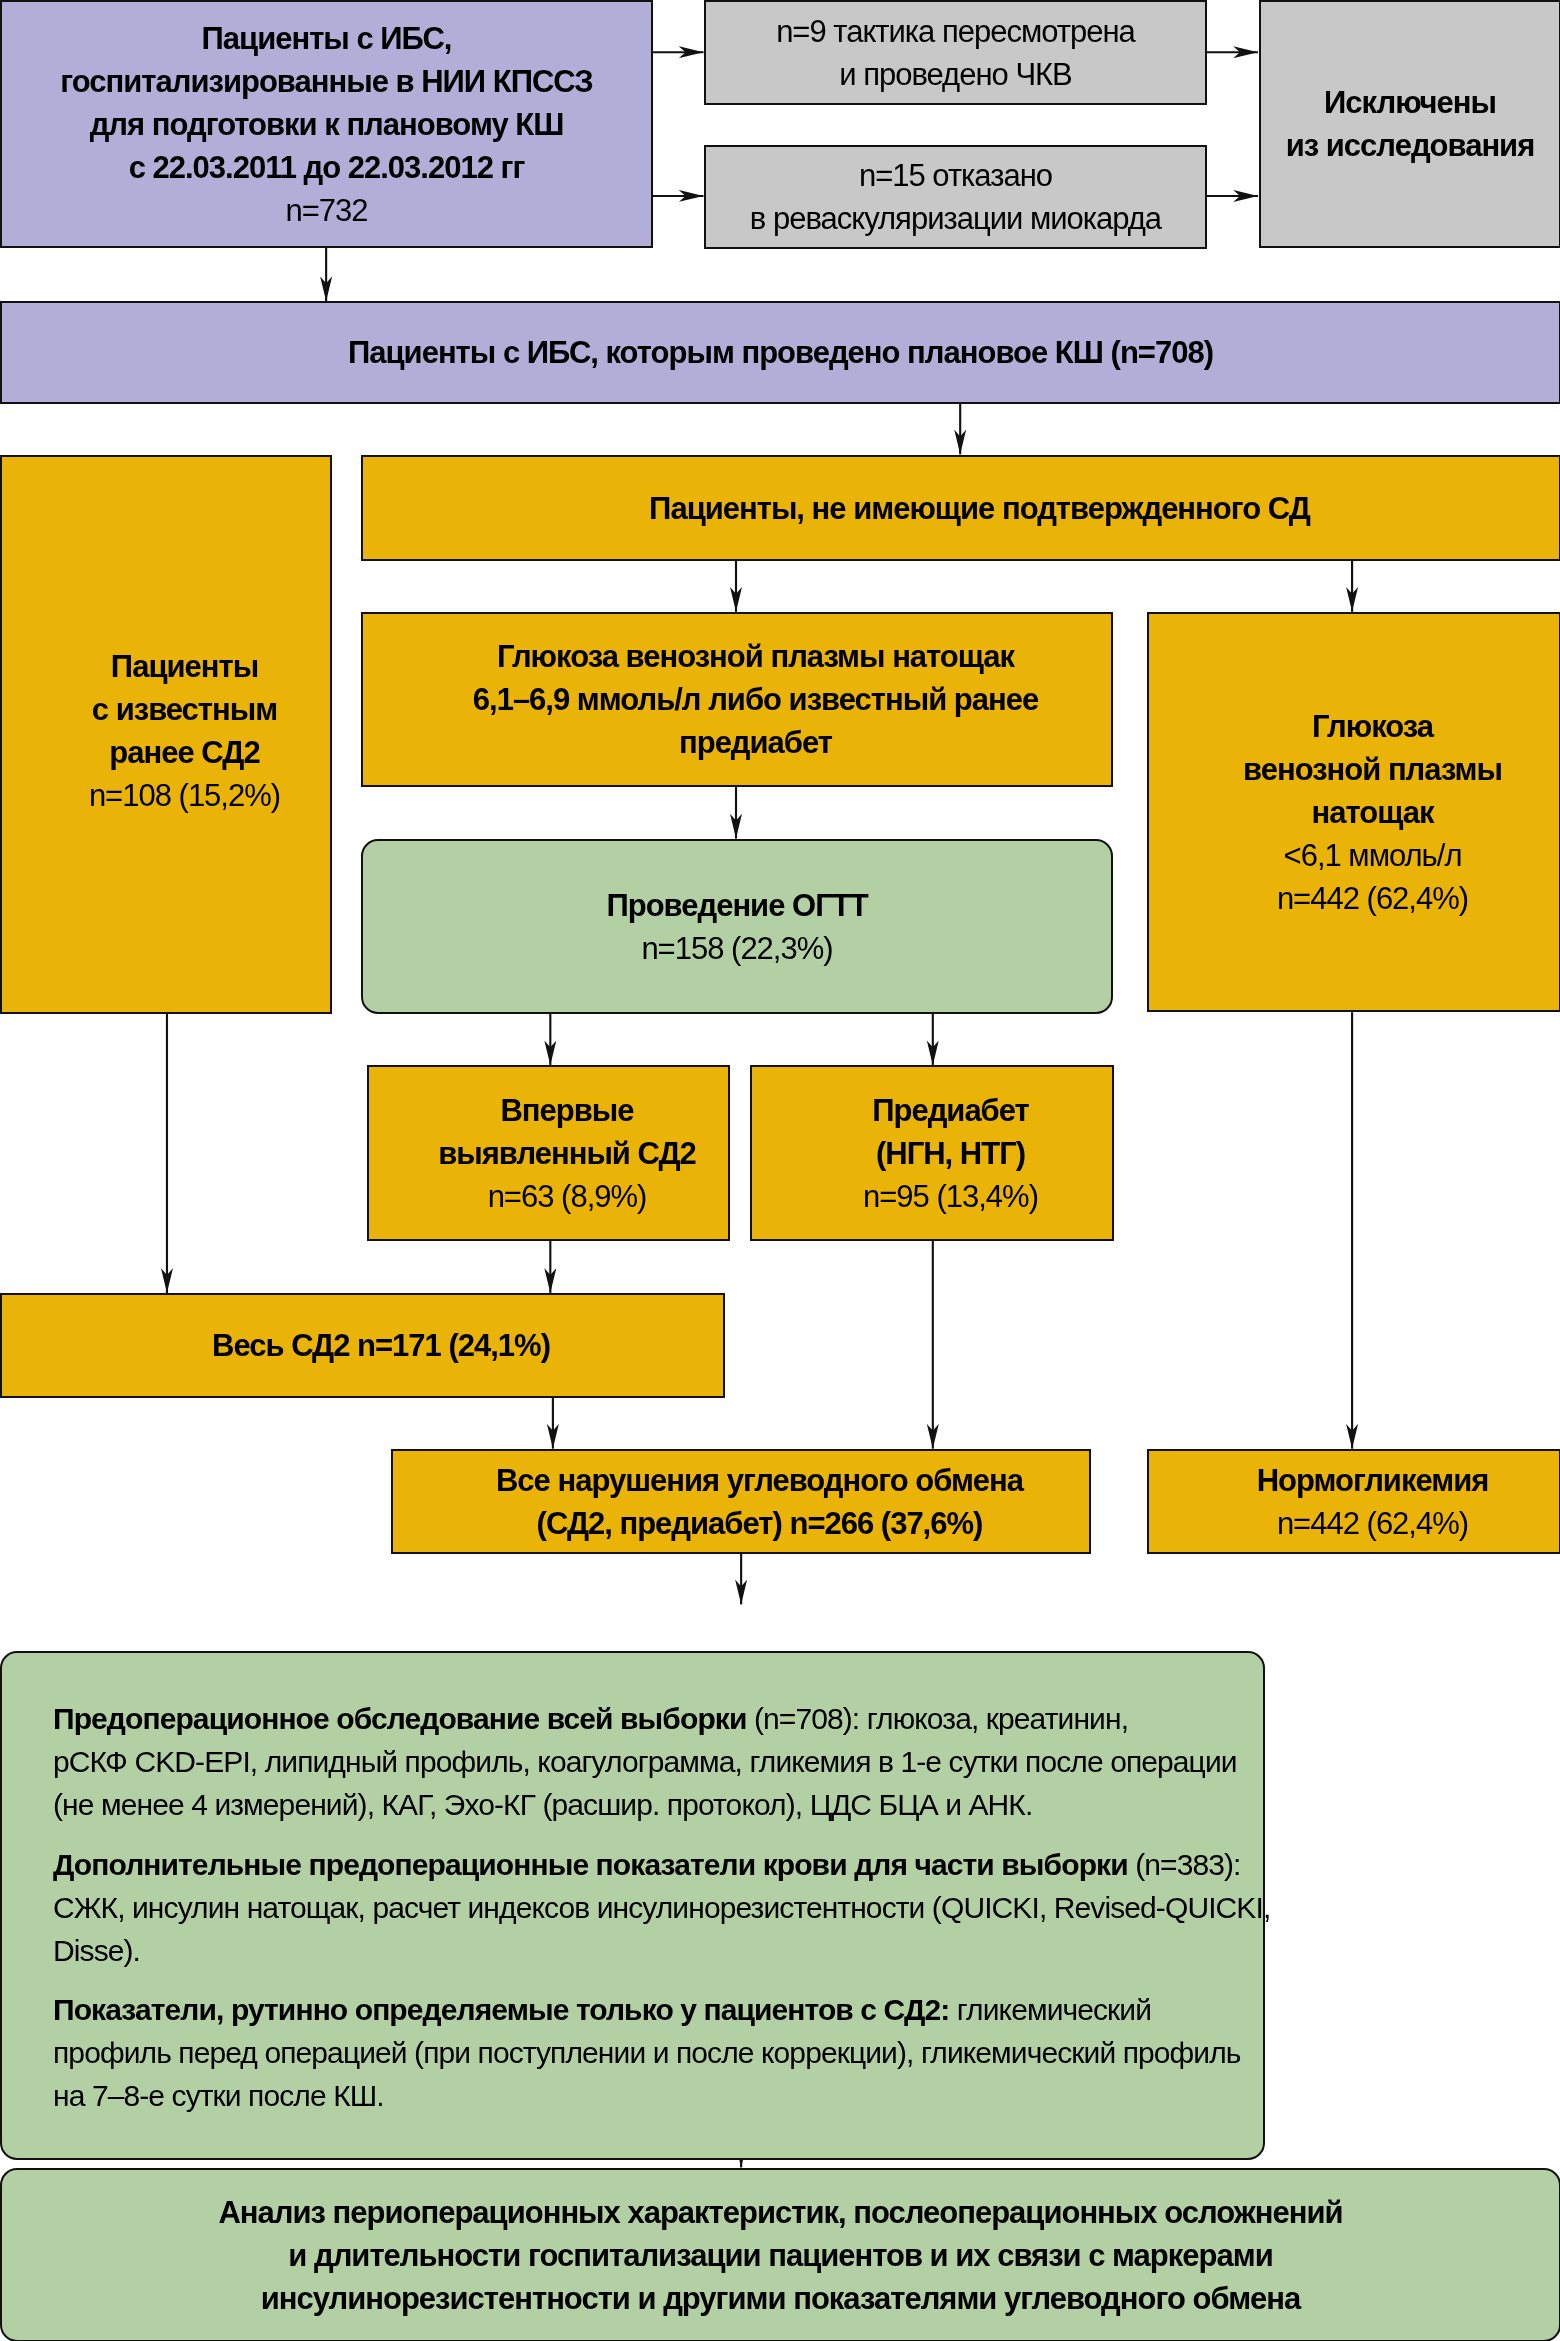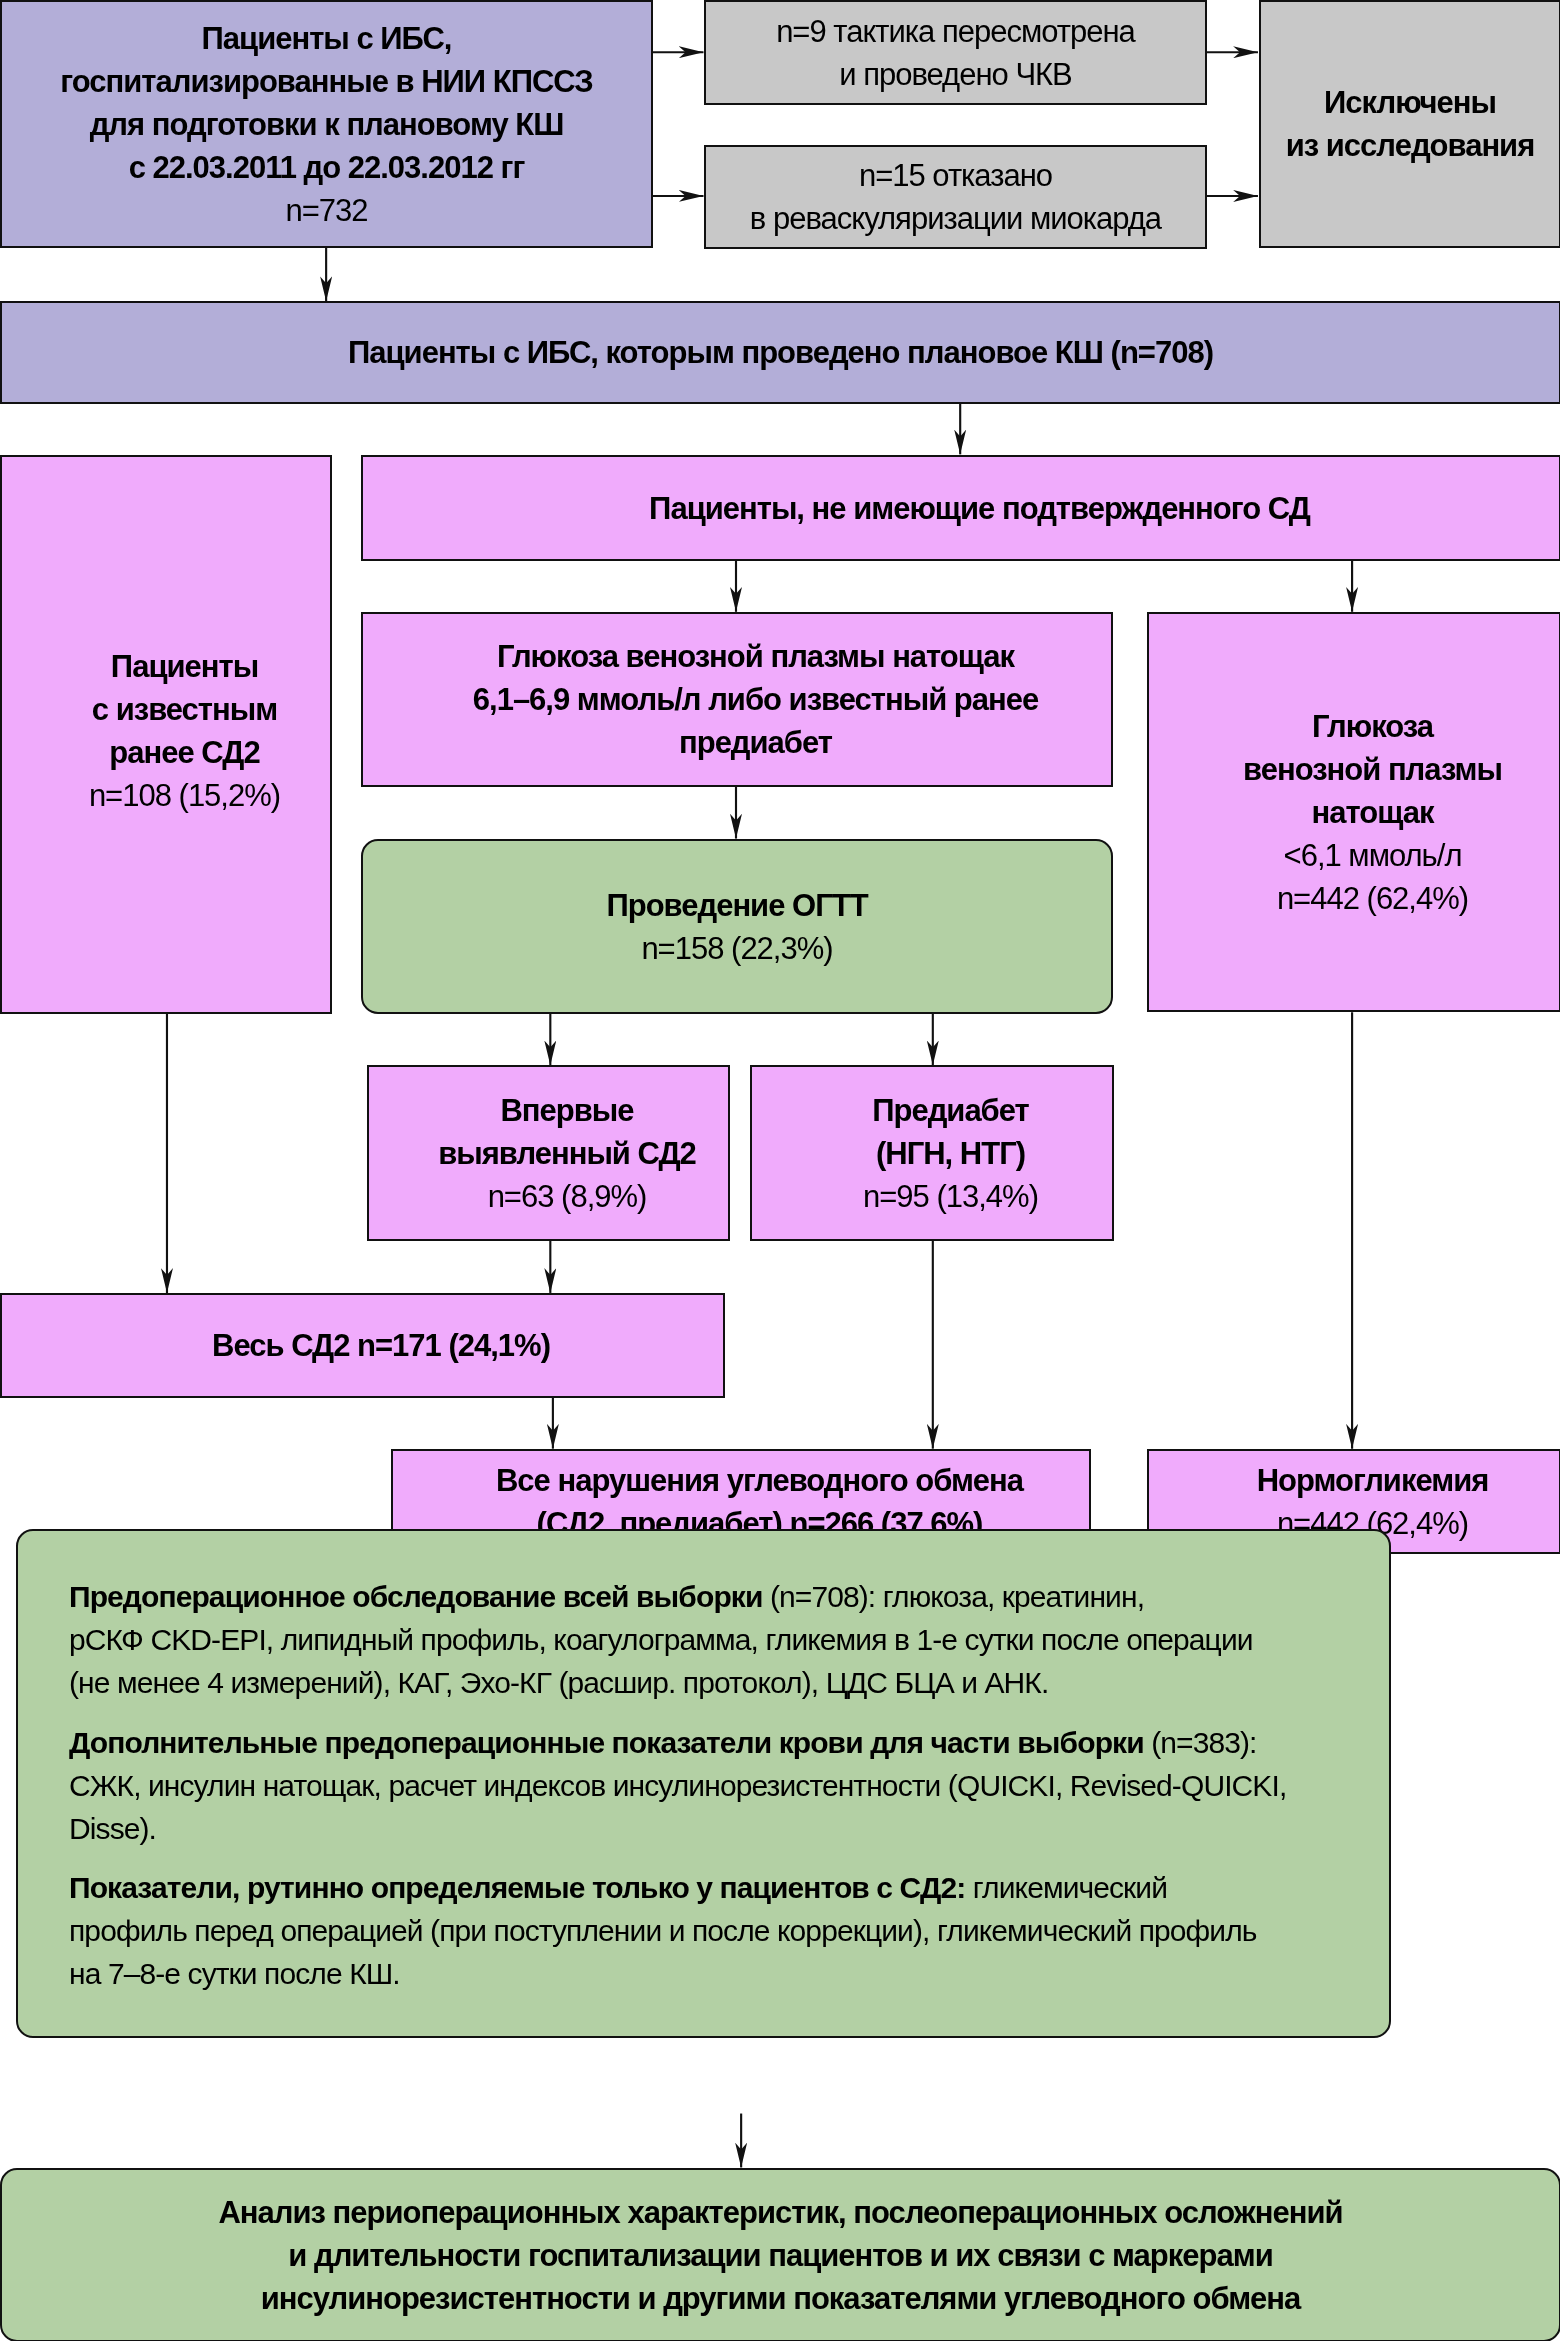--- a/index.html
+++ b/index.html
@@ -1,20 +1,20 @@
 <!DOCTYPE html>
 <html style="font-size:13.7px"><head>
 <meta charset="utf-8">
 <style>
   html, body { margin: 0; padding: 0; background: #ffffff; }
   body { width: 1561px; height: 2342px; position: relative; overflow: hidden; font-family: "Liberation Sans", sans-serif; color: #000; }
   .box { position: absolute; box-sizing: border-box; border: 2.6px solid #111; display: flex; flex-direction: column; align-items: center; justify-content: center; text-align: center; }
   .purple { background: #b3aed8; }
   .gray { background: #c8c8c8; }
-  .salmon { background: #f0abfc; padding-left: 37px; }
+  .salmon { background: #eab308; padding-left: 37px; }
   .green { background: #b3d0a4; border-radius: 17px; }
   .t { font-size: 31px; line-height: 43px; letter-spacing: -1px; white-space: nowrap; }
   .b { font-weight: bold; }
   .n { font-weight: bold; }
   .para { position: absolute; left: 51px; right: 51px; font-size: 30px; line-height: 43px; letter-spacing: -0.9px; text-align: left; }
   .para .line { display: block; white-space: nowrap; }
   svg.arrows { position: absolute; left: 0; top: 0; width: 1561px; height: 2342px; pointer-events: none; }
   svg.arrows line { stroke: #111; stroke-width: 2.5; }
 </style>
 </head>
@@ -136,21 +136,21 @@
   <div class="t">
     <span class="b">(СД2, предиабет)</span><span class="n"> n=266 (37,6%)</span>
   </div>
 </div>
 
 <div class="box salmon" style="left:1147px;top:1449px;width:414px;height:105px;">
   <div class="t b">Нормогликемия</div>
   <div class="t">n=442 (62,4%)</div>
 </div>
 
-<div class="box green" style="left:0;top:1529px;width:1375px;height:509px;display:block;margin-left:16px;">
+<div class="box green" style="left:0;top:1651px;width:1265px;height:509px;display:block;">
   <div class="para" style="top:44px;">
     <span class="line"><span class="b">Предоперационное обследование всей выборки</span><span> (n=708): глюкоза, креатинин,</span></span>
     <span class="line">рСКФ CKD-EPI, липидный профиль, коагулограмма, гликемия в 1-е сутки после операции</span>
     <span class="line">(не менее 4 измерений), КАГ, Эхо-КГ (расшир. протокол), ЦДС БЦА и АНК.</span>
   </div>
   <div class="para" style="top:190px;">
     <span class="line"><span class="b">Дополнительные предоперационные показатели крови для части выборки</span><span> (n=383):</span></span>
     <span class="line">СЖК, инсулин натощак, расчет индексов инсулинорезистентности (QUICKI, Revised-QUICKI,</span>
     <span class="line">Disse).</span>
   </div>

